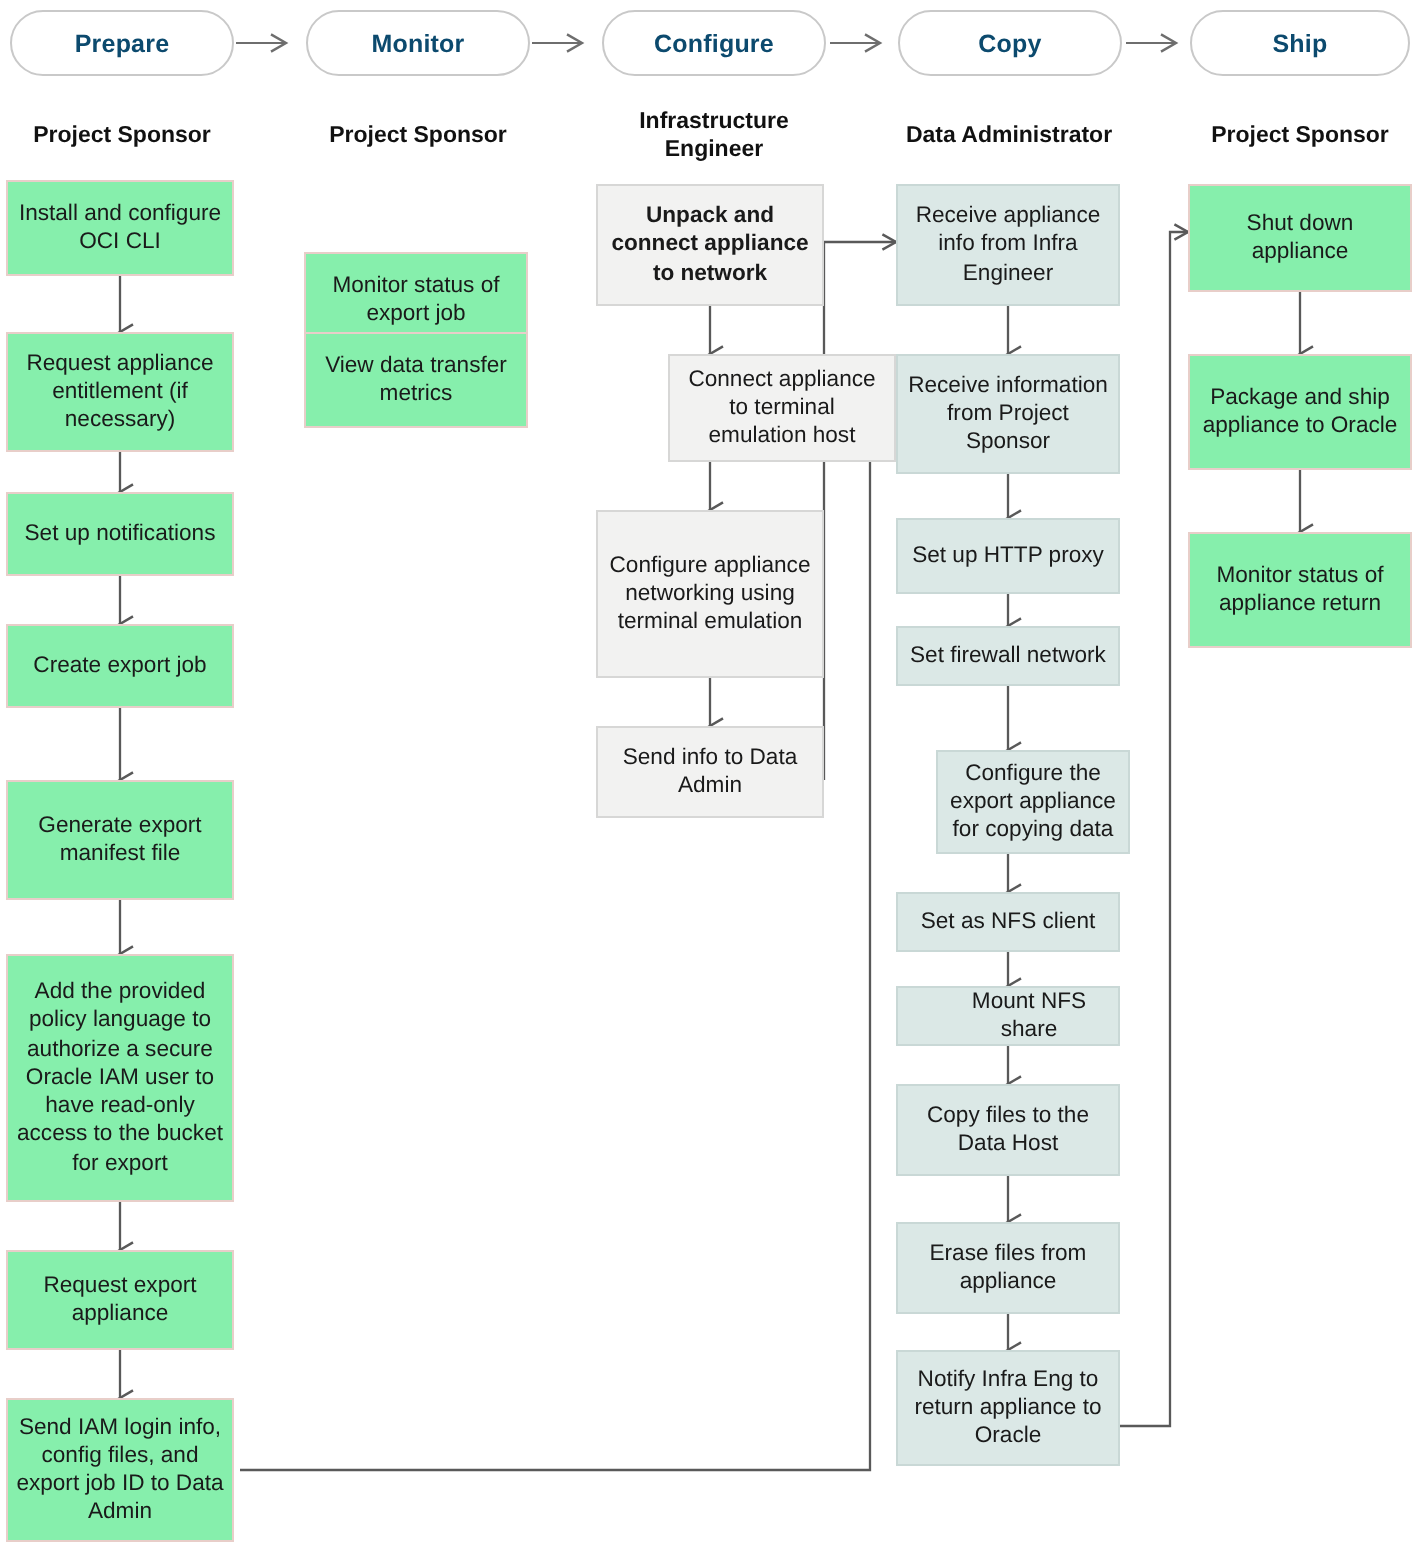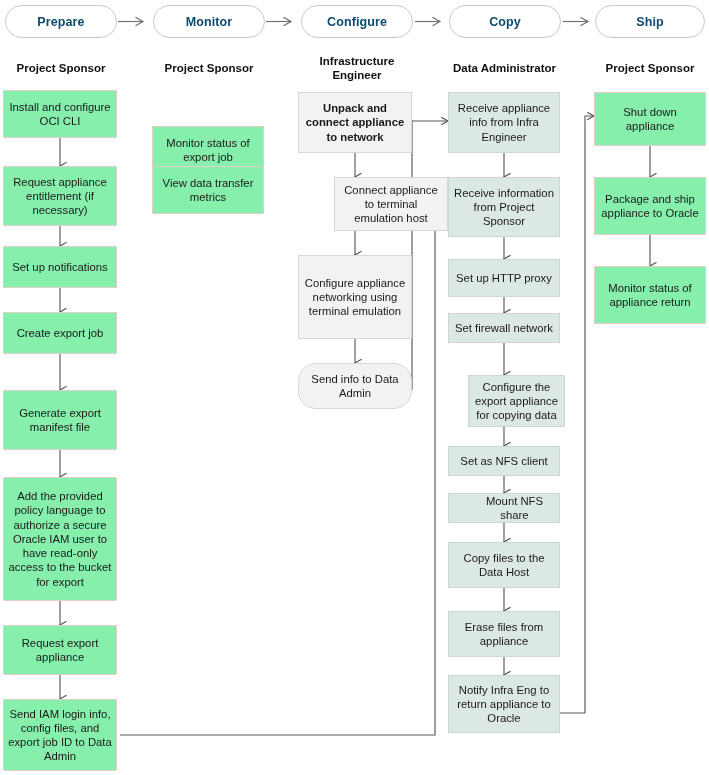--- a/index.html
+++ b/index.html
@@ -179,21 +179,21 @@
 
   <div class="box grey" style="left:298px;top:92px;width:114px;height:61px;font-weight:bold;">
       <span>Unpack and connect appliance to network</span>
     </div>
   <div class="box grey" style="left:298px;top:177px;width:114px;height:54px;margin-left:36px;">
       <span>Connect appliance to terminal emulation host</span>
     </div>
   <div class="box grey" style="left:298px;top:255px;width:114px;height:84px;">
       <span>Configure appliance networking using terminal emulation</span>
     </div>
-  <div class="box grey" style="left:298px;top:363px;width:114px;height:46px;border-radius:18px;">
+  <div class="box grey" style="left:298px;top:363px;width:114px;height:46px;">
       <span>Send info to Data Admin</span>
     </div>
 
   <div class="box teal" style="left:448px;top:92px;width:112px;height:61px;">
       <span>Receive appliance info from Infra Engineer</span>
     </div>
   <div class="box teal" style="left:448px;top:177px;width:112px;height:60px;">
       <span>Receive information from Project Sponsor</span>
     </div>
   <div class="box teal" style="left:448px;top:259px;width:112px;height:38px;">

